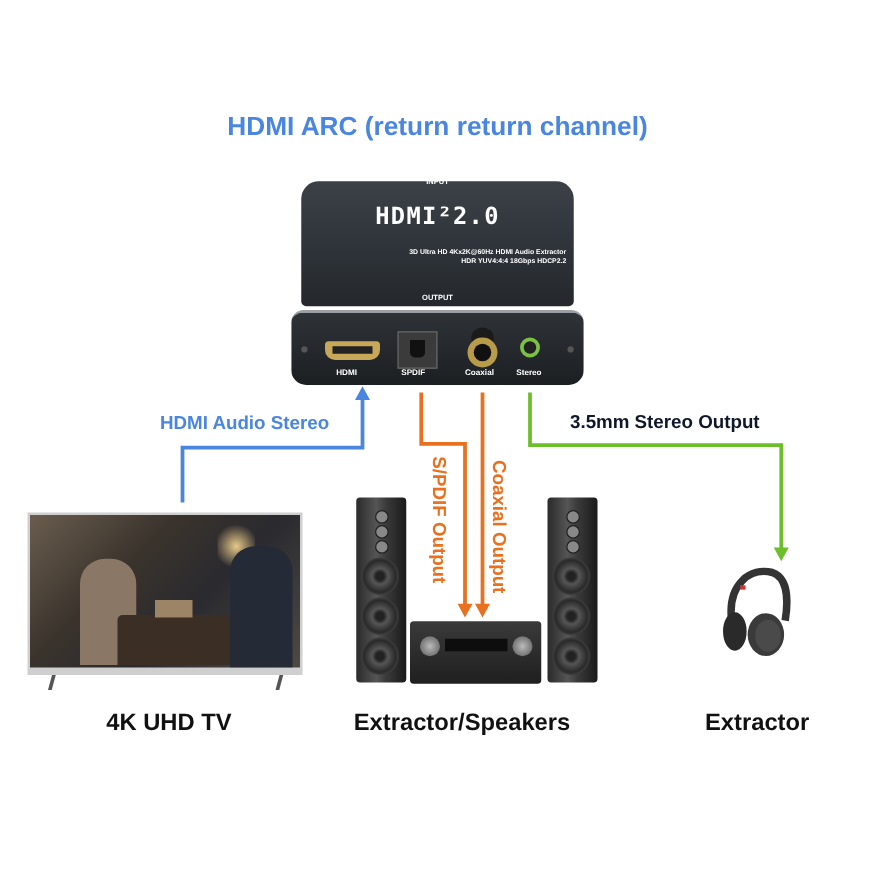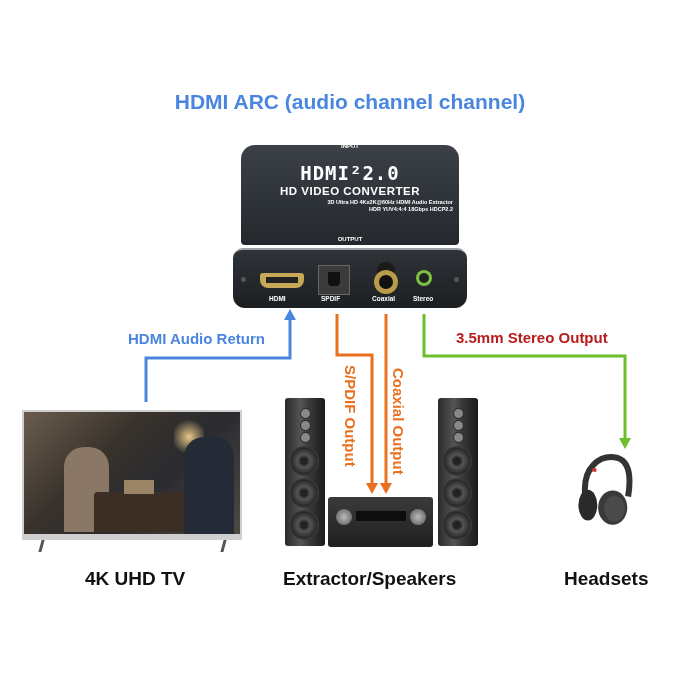--- a/index.html
+++ b/index.html
@@ -26,21 +26,21 @@
     .coax-port .ring { position:absolute; left:0; top:8px; width:24px; height:24px; border-radius:50%; background:#b89c4a; }
     .coax-port .ring i { position:absolute; left:5px; top:5px; width:14px; height:14px; border-radius:50%; background:#111; }
     .coax-port .top { position:absolute; left:3px; top:0; width:18px; height:16px; background:#1b1b1b; border-radius:50%; }
     .stereo-port { position:absolute; left:183px; top:130px; width:16px; height:16px; border-radius:50%; background:#7cc242; }
     .stereo-port i { position:absolute; left:3px; top:3px; width:10px; height:10px; border-radius:50%; background:#222; }
     .screw { position:absolute; top:137px; width:5px; height:5px; border-radius:50%; background:#555; }
     
     .lbl { font-weight:bold; font-size:15px; }
     .blue { color:#4a86e0; }
     .orange { color:#e8701f; }
-    .green { color:#b91c1c;text-align:right; }
+    .green { color:#0f172a;text-align:right; }
     
     .tv { left:22px; top:410px; width:220px; height:130px; background:#cfcfcf; padding:2px; box-sizing:border-box; }
     .tv-screen { width:100%; height:122px; background:linear-gradient(135deg,#6a5d4f 0%,#3a332c 35%,#2a2a2f 60%,#4d4a44 100%); position:relative; overflow:hidden; }
     .tv-screen .glow { position:absolute; left:150px; top:5px; width:30px; height:40px; background:radial-gradient(circle,#e8c98a 0%,rgba(232,201,138,0) 70%); }
     .tv-screen .table { position:absolute; left:70px; top:80px; width:90px; height:40px; background:#3a2e25; border-radius:4px 4px 0 0; }
     .tv-screen .board { position:absolute; left:100px; top:68px; width:30px; height:14px; background:#9c8466; }
     .tv-screen .p1 { position:absolute; left:40px; top:35px; width:45px; height:85px; background:#8a7766; border-radius:20px 20px 0 0; }
     .tv-screen .p2 { position:absolute; left:160px; top:25px; width:50px; height:97px; background:#242a36; border-radius:20px 20px 0 0; }
     .tv-leg { position:absolute; top:540px; width:3px; height:12px; background:#555; transform:skewX(-15deg); }
     
@@ -52,28 +52,27 @@
     .amp .disp { position:absolute; left:28px; top:14px; width:50px; height:10px; background:#0d0d0d; }
     
     .hp { left:580px; top:450px; width:60px; height:80px; }
     
     .blabel { top:568px; font-size:19px; font-weight:bold; color:#111; }
     svg { position:absolute; left:0; top:0; }
   </style>
 </head>
 <body>
 
-<div class="abs title">HDMI ARC (audio channel channel)</div>
+<div class="abs title">HDMI ARC (return return channel)</div>
 
 <div class="abs device">
   <div class="dev-top"></div>
   <div class="dev-front"></div>
   <div class="dev-lbl in-lbl">INPUT</div>
   <div class="dev-lbl brand">HDMI²2.0</div>
-  <div class="dev-lbl conv">HD VIDEO CONVERTER</div>
   <div class="dev-lbl spec1">3D Ultra HD 4Kx2K@60Hz HDMI Audio Extractor</div>
   <div class="dev-lbl spec2">HDR YUV4:4:4 18Gbps HDCP2.2</div>
   <div class="dev-lbl out-lbl">OUTPUT</div>
   <div class="screw" style="left:8px"></div>
   <div class="screw" style="left:221px"></div>
   <div class="hdmi-port">
       <i></i>
     </div>
   <div class="spdif-port">
       <i></i>
@@ -101,21 +100,21 @@
   <polyline points="337,314 337,355 372,355 372,485" fill="none" stroke="#e8701f" stroke-width="3"></polyline>
   <polygon points="366,483 378,483 372,494" fill="#e8701f"></polygon>
 
   <line x1="386" y1="314" x2="386" y2="485" stroke="#e8701f" stroke-width="3"></line>
   <polygon points="380,483 392,483 386,494" fill="#e8701f"></polygon>
 
   <polyline points="424,314 424,356 625,356 625,440" fill="none" stroke="#6cbf2a" stroke-width="3"></polyline>
   <polygon points="619,438 631,438 625,449" fill="#6cbf2a"></polygon>
 </svg>
 
-<div class="abs lbl blue" style="left:128px; top:330px">HDMI Audio Return</div>
+<div class="abs lbl blue" style="left:128px; top:330px">HDMI Audio Stereo</div>
 <div class="abs lbl orange" style="left:342px; top:365px; writing-mode:vertical-rl;">S/PDIF Output</div>
 <div class="abs lbl orange" style="left:390px; top:368px; writing-mode:vertical-rl;">Coaxial Output</div>
 <div class="abs lbl green" style="left:456px; top:329px">3.5mm Stereo Output</div>
 
 <div class="abs tv">
   <div class="tv-screen">
     <div class="glow"></div>
       <div class="p1"></div>
       <div class="p2"></div>
       <div class="table"></div>
@@ -150,13 +149,13 @@
 <svg class="hp" style="left:575px; top:448px" width="70" height="90" viewBox="0 0 70 90">
   <path d="M12 55 C 8 20, 30 5, 50 10 C 62 14, 66 30, 62 55" fill="none" stroke="#333" stroke-width="7"></path>
   <ellipse cx="15" cy="65" rx="11" ry="18" fill="#2a2a2a"></ellipse>
   <ellipse cx="44" cy="68" rx="17" ry="20" fill="#3a3a3a"></ellipse>
   <ellipse cx="46" cy="69" rx="12" ry="15" fill="#4a4a4a"></ellipse>
   <rect x="20" y="22" width="5" height="4" fill="#c33"></rect>
 </svg>
 
 <div class="abs blabel" style="left:85px">4K UHD TV</div>
 <div class="abs blabel" style="left:283px">Extractor/Speakers</div>
-<div class="abs blabel" style="left:564px">Headsets</div>
+<div class="abs blabel" style="left:564px">Extractor</div>
 
 </body></html>

